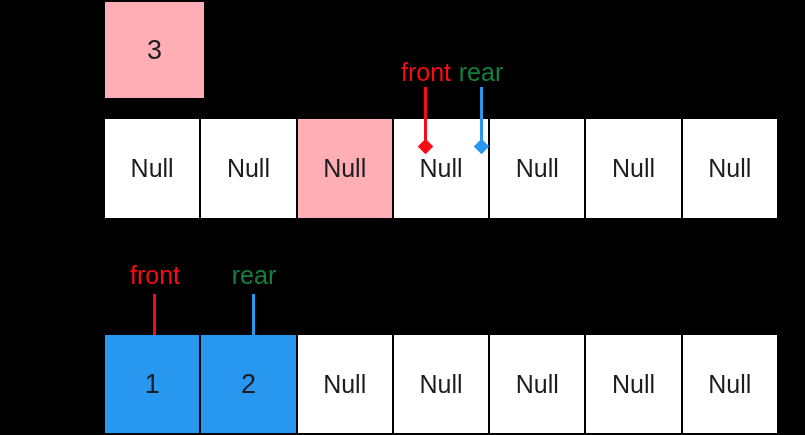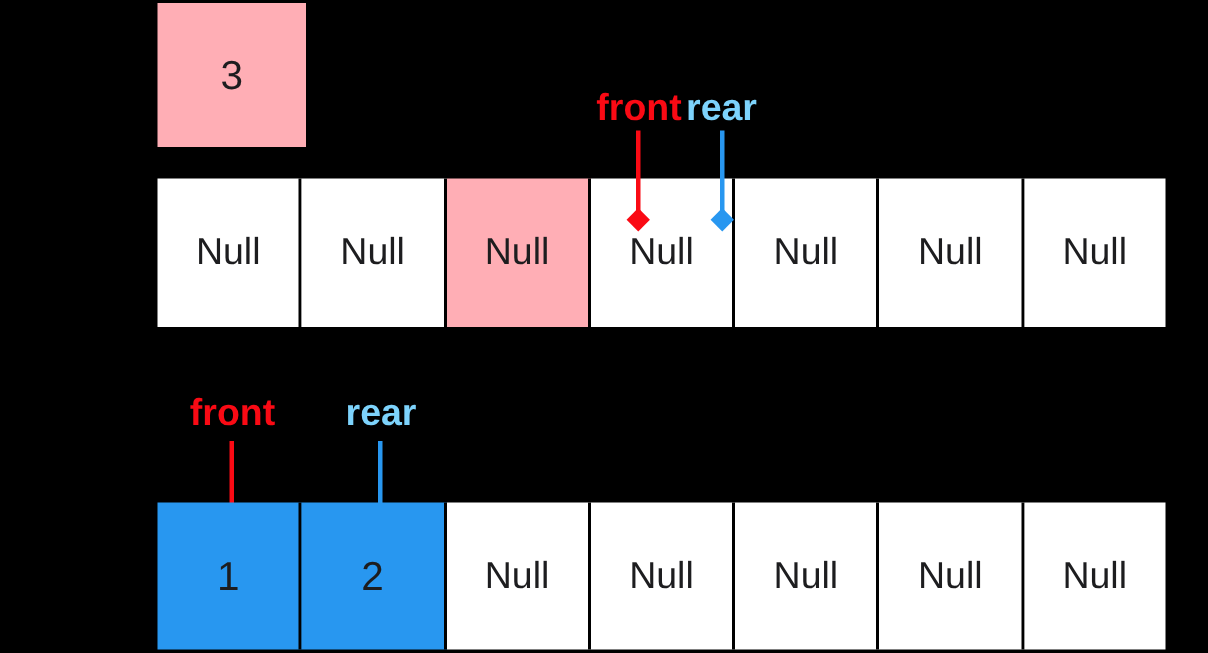--- a/index.html
+++ b/index.html
@@ -51,26 +51,26 @@
   }
   .cell:last-child { border-right: none; }
   .cell.pink { background: #ffaeb5; }
   .cell.blue { background: #2897f0; }
   .cell.num  { font-size: 27px; }
   
   .ptr-label {
     position: absolute;
     transform: translateX(-50%);
     font-size: 25px;
-    font-weight: 700;
+    font-weight: 400;
     white-space: nowrap;
     line-height: 26px;
   }
   .red-text  { color: #fa0a14; }
-  .blue-text { color: #7dd3fc; }
+  .blue-text { color: #15803d; }
   
   .vline {
     position: absolute;
     width: 3px;
   }
   .vline.red  { background: #fa0a14; }
   .vline.blue { background: #2897f0; }
   
   .diamond {
     position: absolute;

